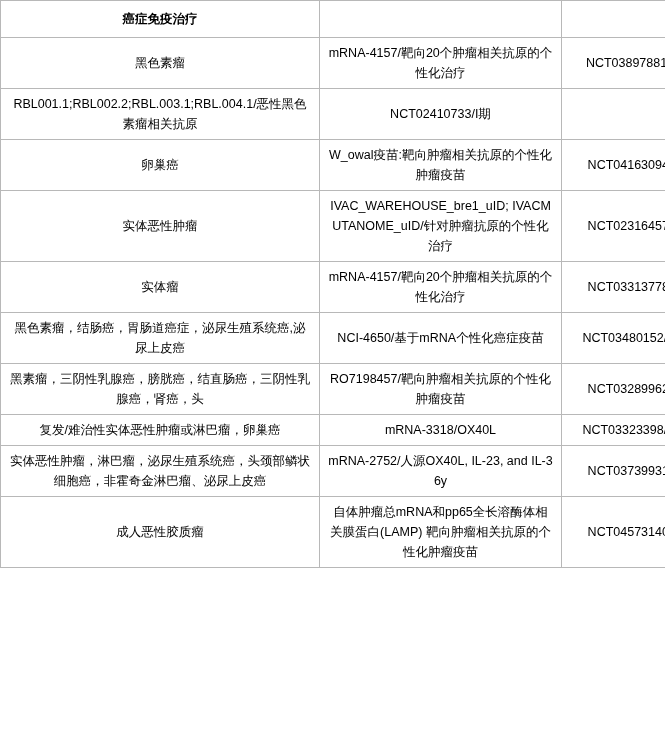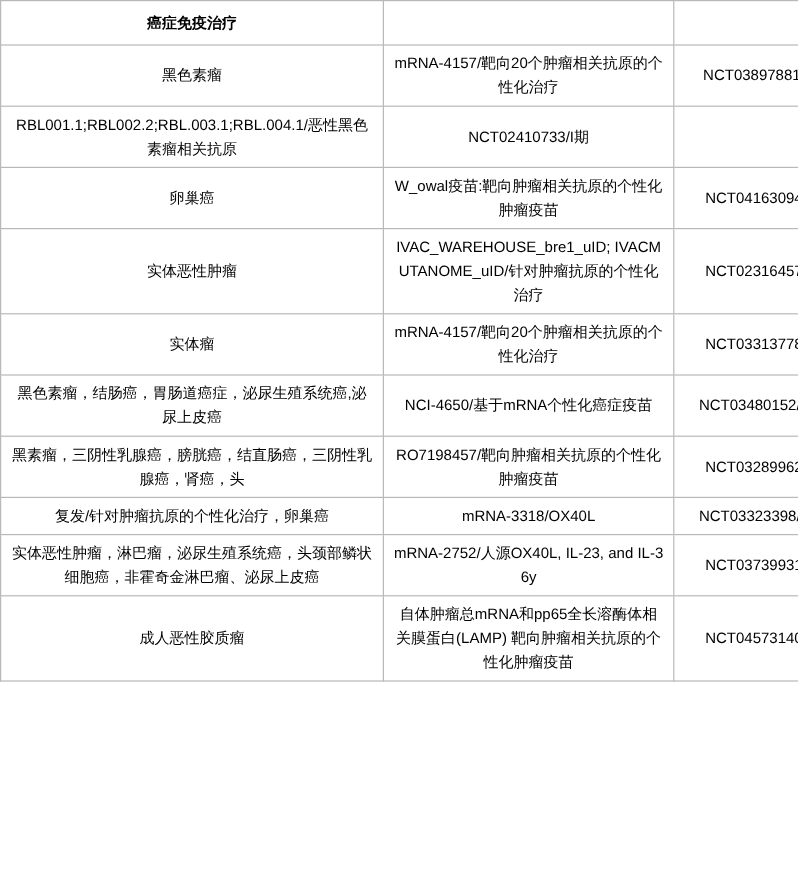--- a/index.html
+++ b/index.html
@@ -97,21 +97,21 @@
         <td class="col-c">NCT03480152/I/II期</td>
       </tr>
 
       <tr>
         <td class="col-a">黑素瘤，三阴性乳腺癌，膀胱癌，结直肠癌，三阴性乳腺癌，肾癌，头</td>
         <td class="col-b">RO7198457/靶向肿瘤相关抗原的个性化肿瘤疫苗</td>
         <td class="col-c">NCT03289962/I期</td>
       </tr>
 
       <tr>
-        <td class="col-a">复发/针对肿瘤抗原的个性化治疗，卵巢癌</td>
+        <td class="col-a">复发/难治性实体恶性肿瘤或淋巴瘤，卵巢癌</td>
         <td class="col-b">mRNA-3318/OX40L</td>
         <td class="col-c">NCT03323398/I/II期</td>
       </tr>
 
       <tr>
         <td class="col-a">实体恶性肿瘤，淋巴瘤，泌尿生殖系统癌，头颈部鳞状细胞癌，非霍奇金淋巴瘤、泌尿上皮癌</td>
         <td class="col-b">mRNA-2752/人源OX40L, IL-23, and IL-36y</td>
         <td class="col-c">NCT03739931/I期</td>
       </tr>
 

